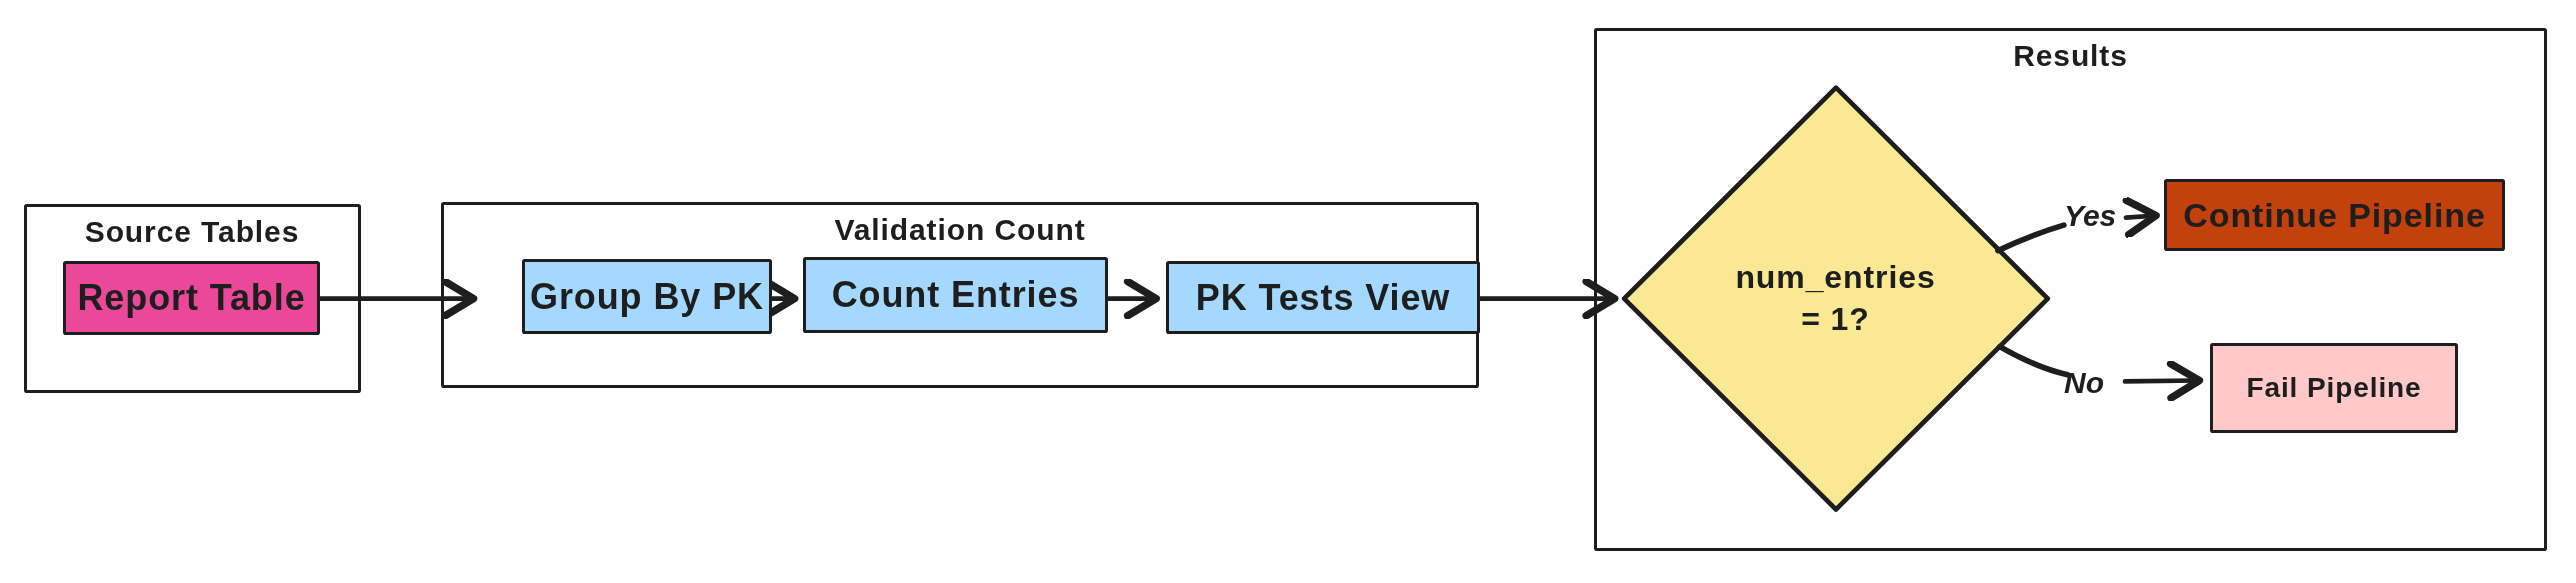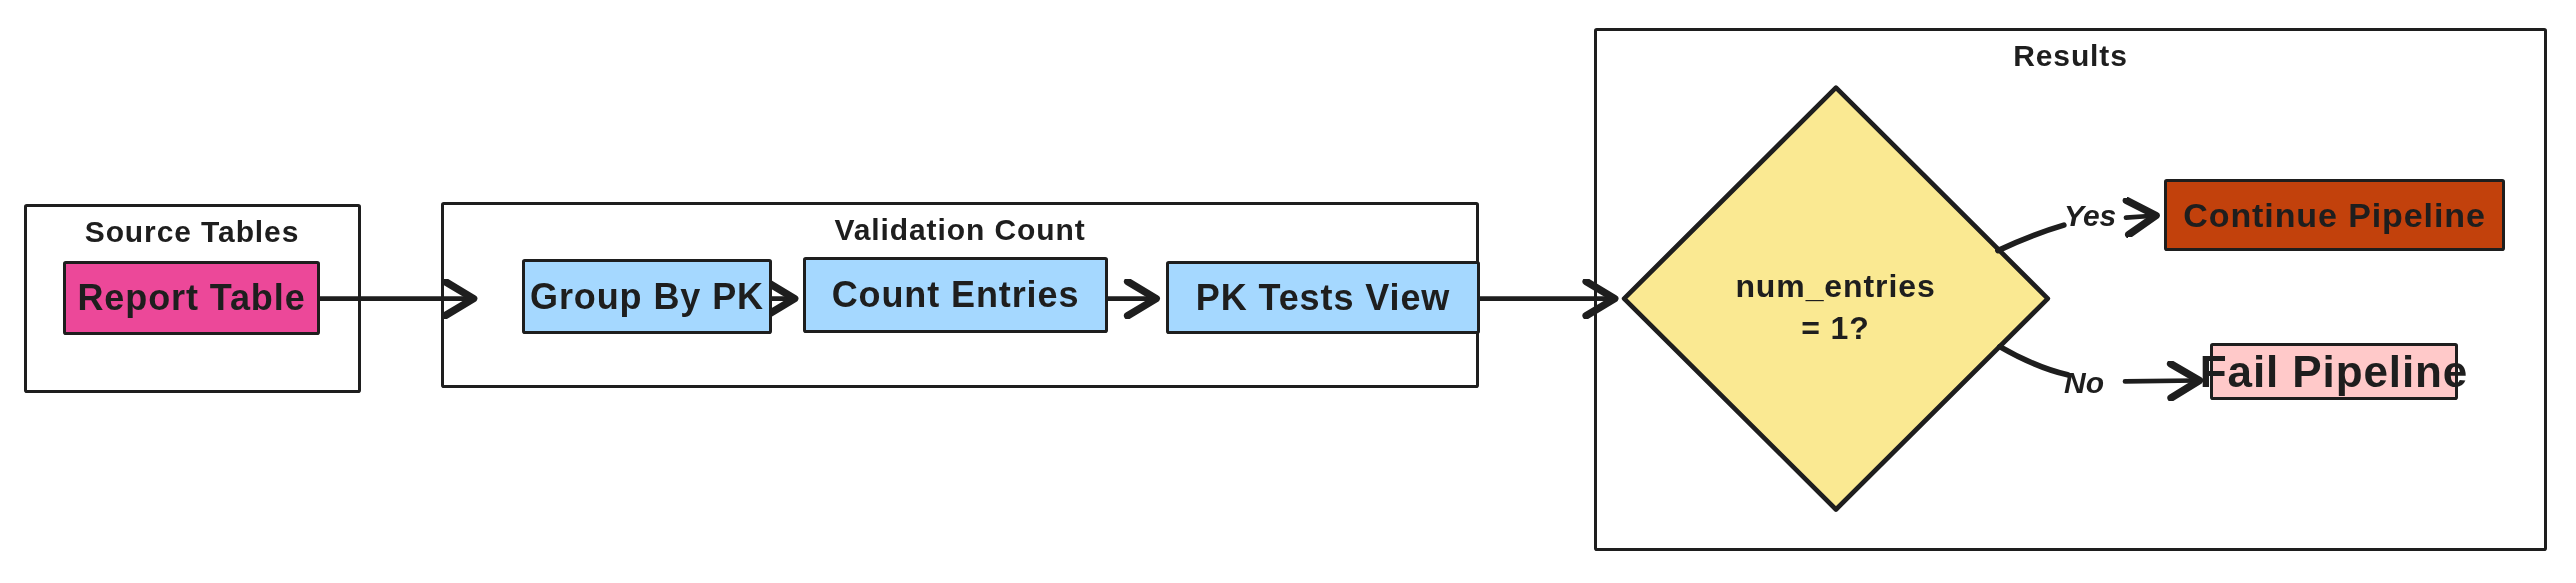--- a/index.html
+++ b/index.html
@@ -54,32 +54,31 @@
   .node.fill-pink   { background: #ffc9c9; }
 
   .group-source     { left: 23.5px;   top: 204px; width: 337px;  height: 189px; }
   .node-report      { left: 63px;   top: 261px; width: 257px;  height: 74px;  }
   .group-validation { left: 441px;  top: 202px; width: 1038px; height: 186px; }
   .node-groupby     { left: 482px;  top: 259px; width: 250px;  height: 75px; margin-left: 40px;  }
   .node-count       { left: 803px;  top: 257px; width: 305px;  height: 76px;  }
   .node-pktests     { left: 1166px; top: 261px; width: 314px;  height: 73px;  }
   .group-results    { left: 1594px; top: 28px;  width: 953px; height: 523px; }
   .node-continue    { left: 2164px; top: 179px; width: 341px;  height: 72px;  font-size: 34px; }
-  .node-fail        { left: 2210px; top: 343px; width: 248px;  height: 57px;  font-size: 44px; }
+  .node-fail        { left: 2210px; top: 343px; width: 248px;  height: 90px;  font-size: 28px; }
 
   .diamond-label {
     position: absolute;
     left: 1666px; top: 256px;
     width: 339px; height: 87px;
     text-align: center;
     font-size: 32px;
     font-weight: bold;
     line-height: 42px;
     letter-spacing: 0.9px;
-    margin-top: 9px;
   }
   .diamond-label span { display: block; }
 
   .edge-label {
     position: absolute;
     width: 66px; height: 41px;
     font-size: 30px;
     font-weight: bold;
     font-style: italic;
     line-height: 41px;

